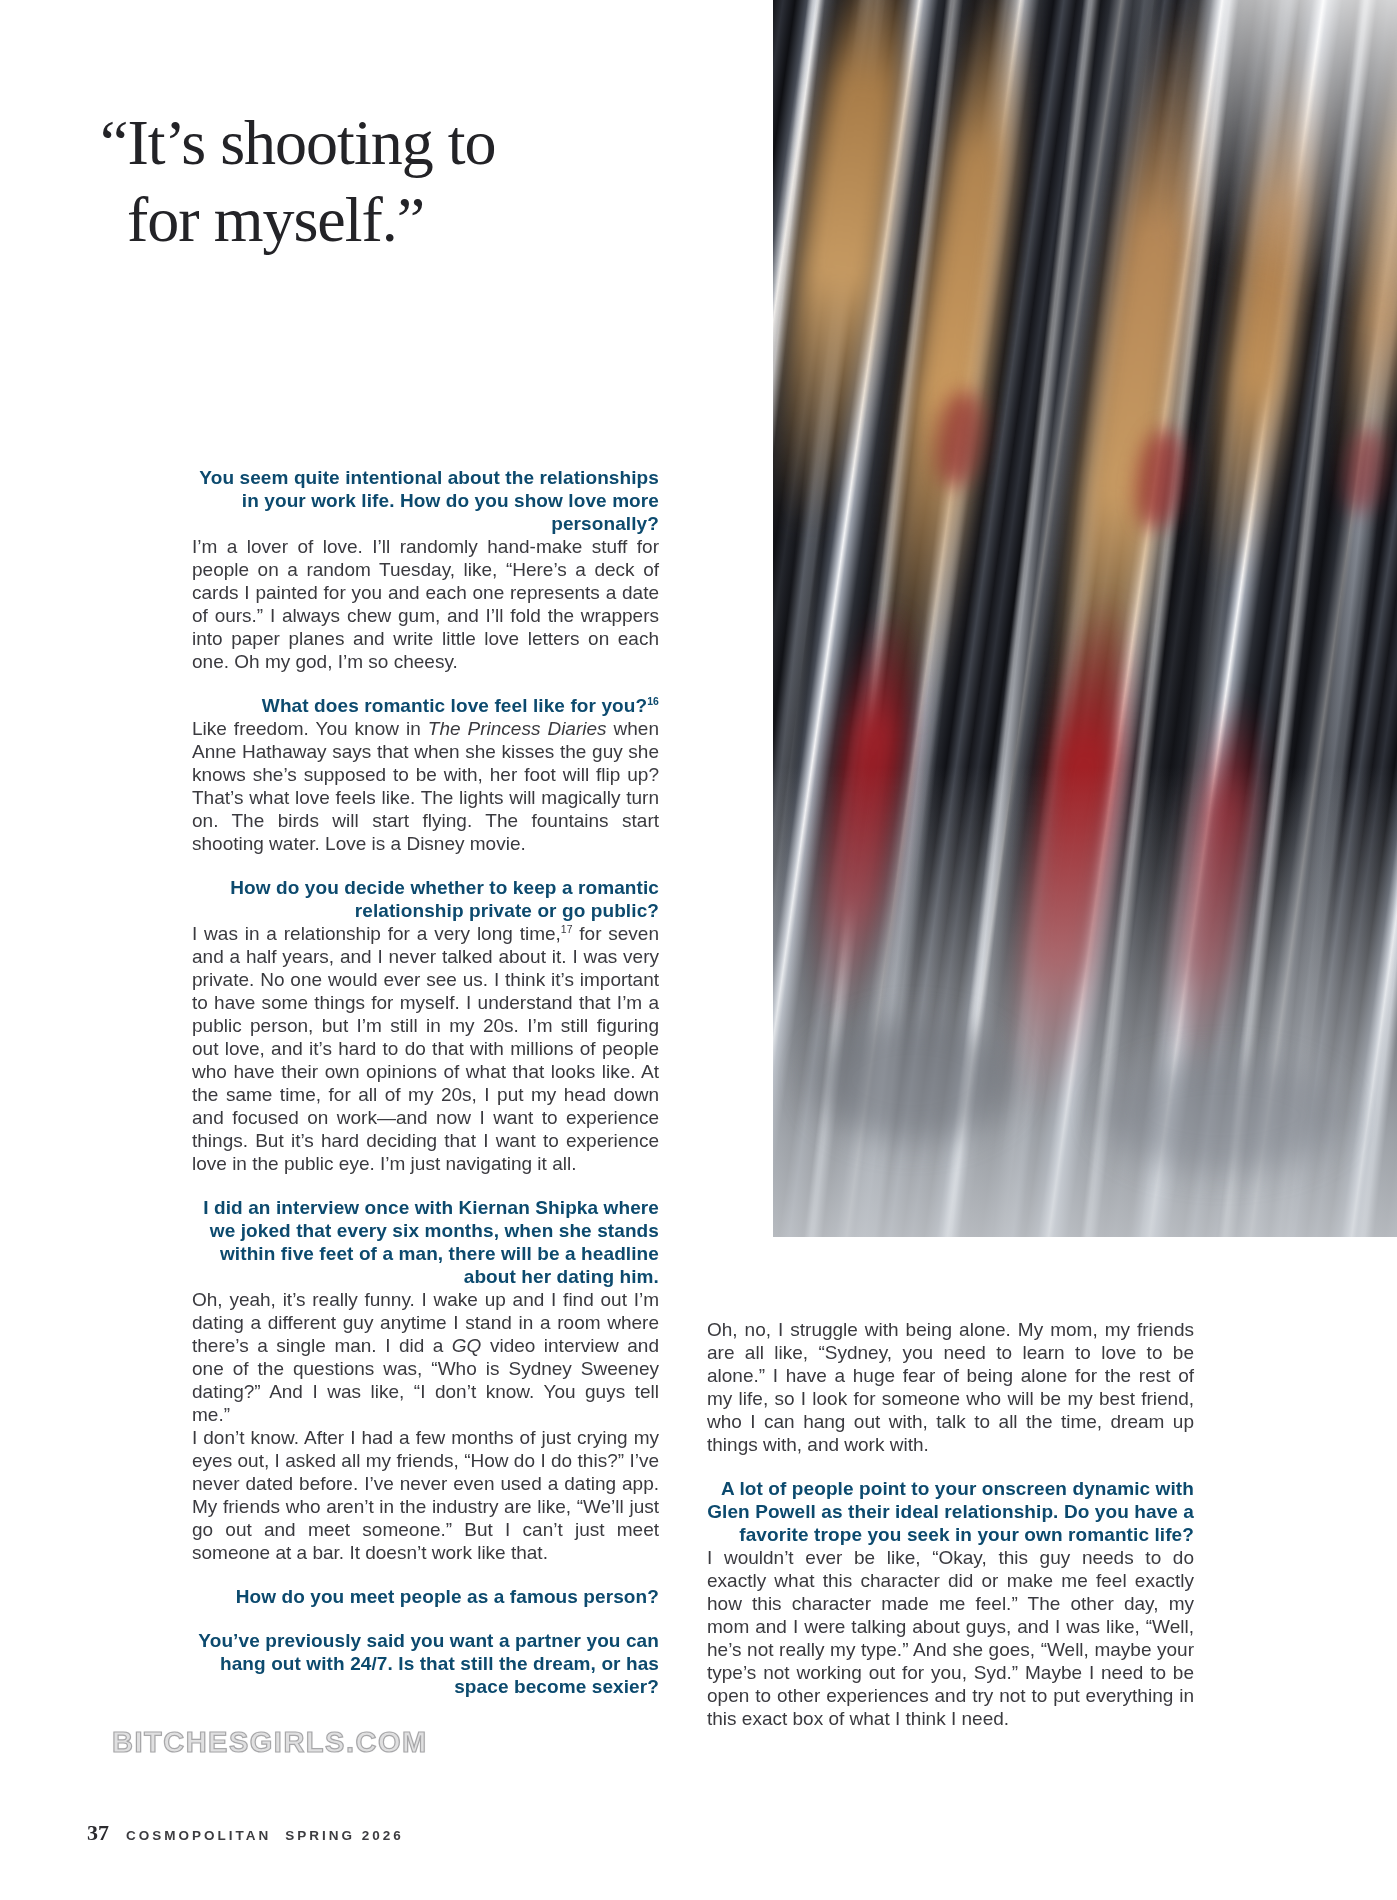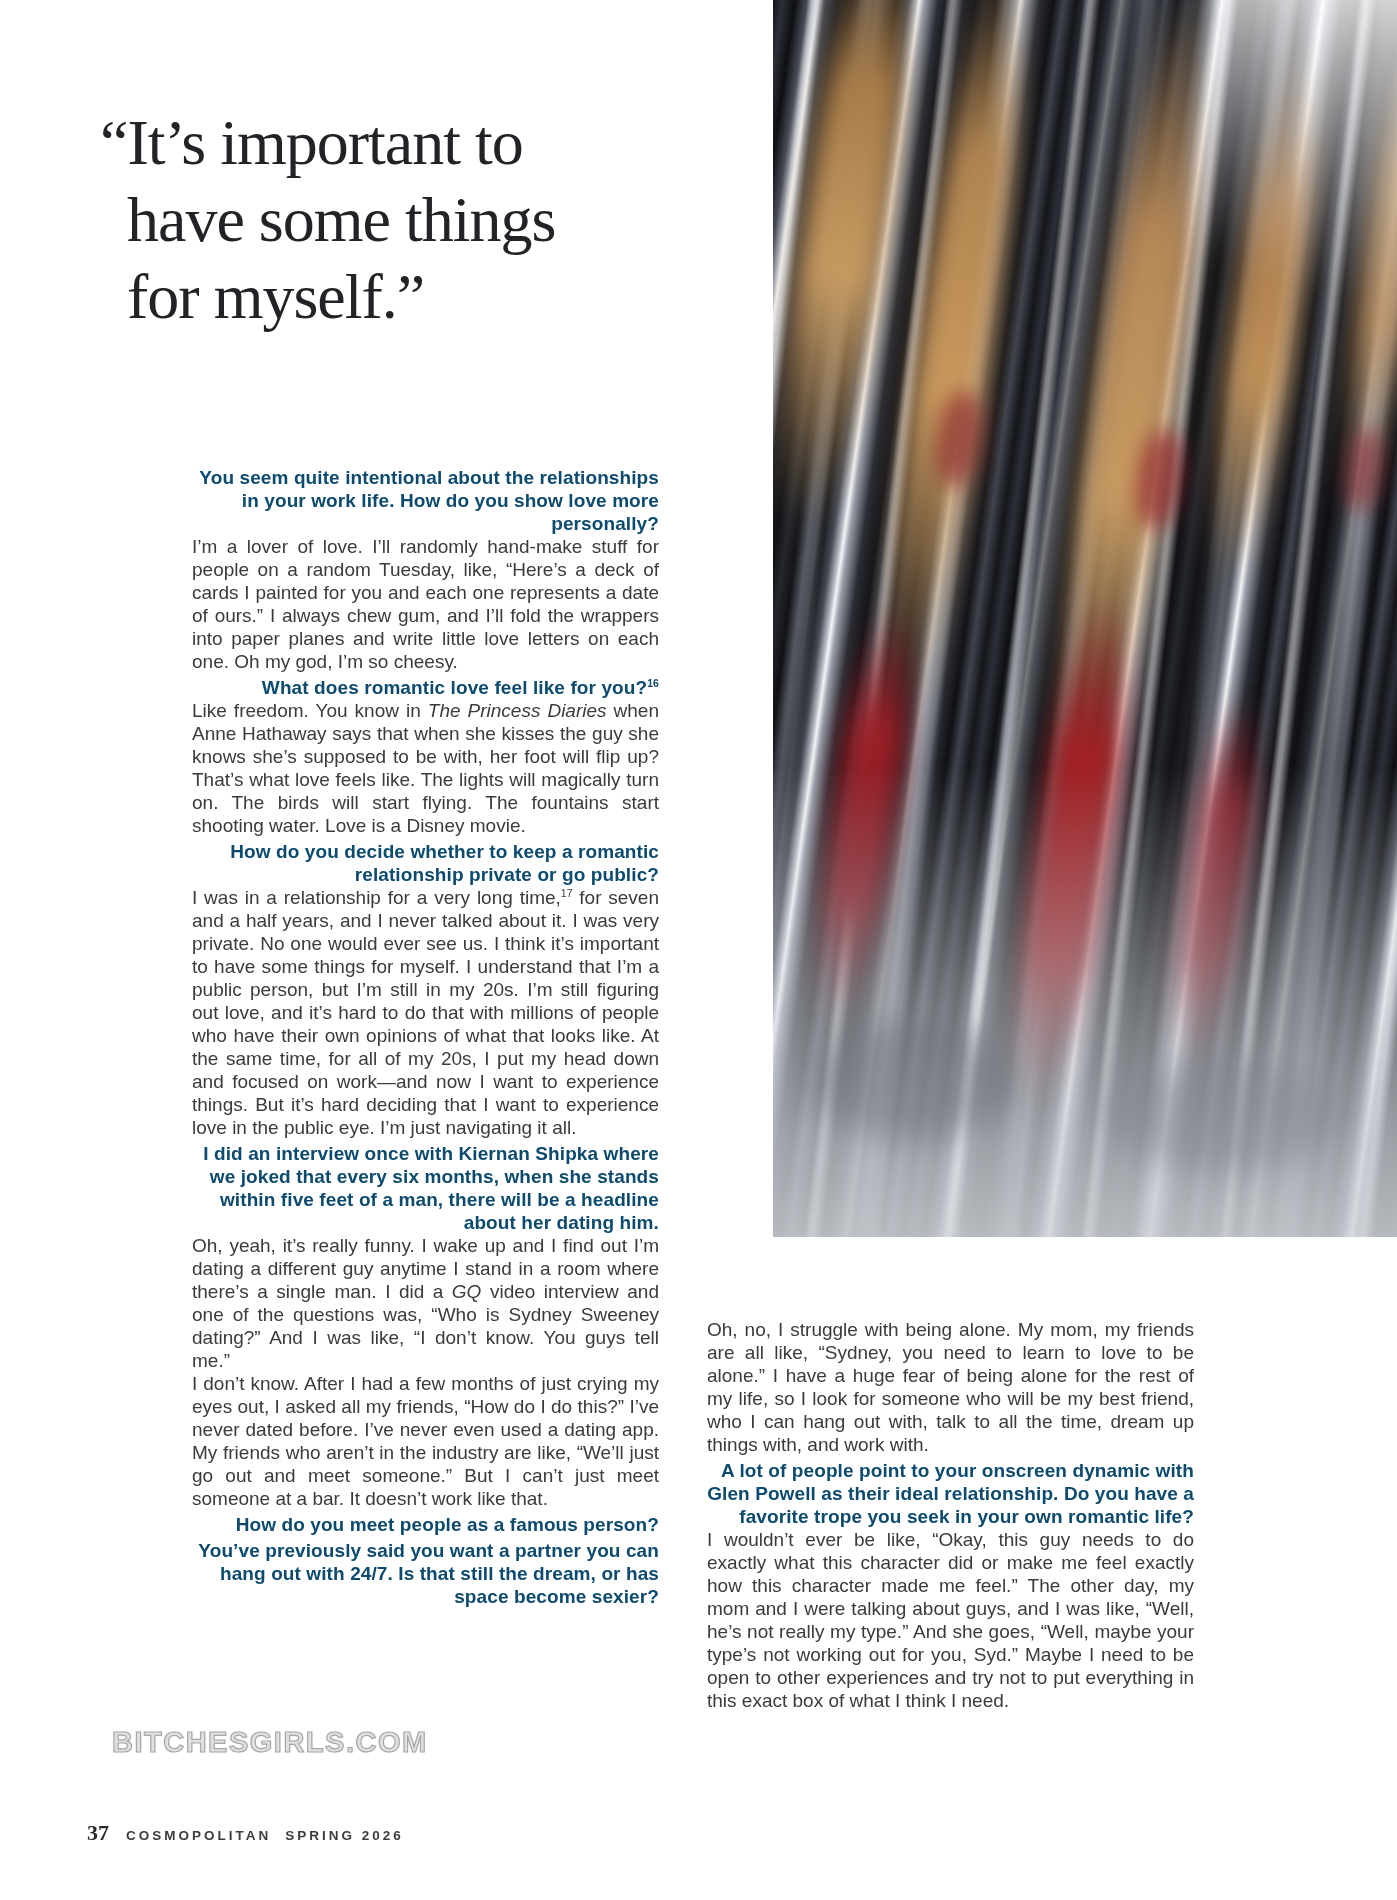--- a/index.html
+++ b/index.html
@@ -96,21 +96,21 @@
   
   .col {
     position: absolute;
     font-size: 19px;
     line-height: 23px;
     color: #3a3a3f;
   }
   .col-left  { left: 192px; top: 466px;  width: 467px; }
   .col-right { left: 707px; top: 1318px; width: 487px; }
   .block { margin: 0; }
-  .block + .block.question { margin-top: 3px; }
+  .block + .block.question { margin-top: 21px; }
   .block.question { font-weight: 700; color: #0c4a6e; text-align: right; letter-spacing: 0.1px; }
   .block.answer { text-align: justify; }
   .block sup { font-size: 0.55em; line-height: 0; vertical-align: super; }
 
   
   .watermark {
     position: absolute;
     left: 112px;
     top: 1726px;
     font-size: 29px;
@@ -144,22 +144,21 @@
     color: #3c3c40;
   }
   .footer .mag { margin-right: 14px; }
 </style>
 </head>
 <body>
 
 <div class="page">
 
   <div class="pull-quote">
-    <div class="pq-line">“It’s important to</div>
-    <div class="pq-line">have some things</div>
+    <div class="pq-line">“It’s shooting to</div>
     <div class="pq-line">for myself.”</div>
   </div>
 
   <div class="photo">
     <div class="stripes-base"></div>
     <div class="stripes-var"></div>
     <div class="streaks">
       <div class="streak tan-1"></div>
       <div class="streak tan-2"></div>
       <div class="streak tan-3"></div>

